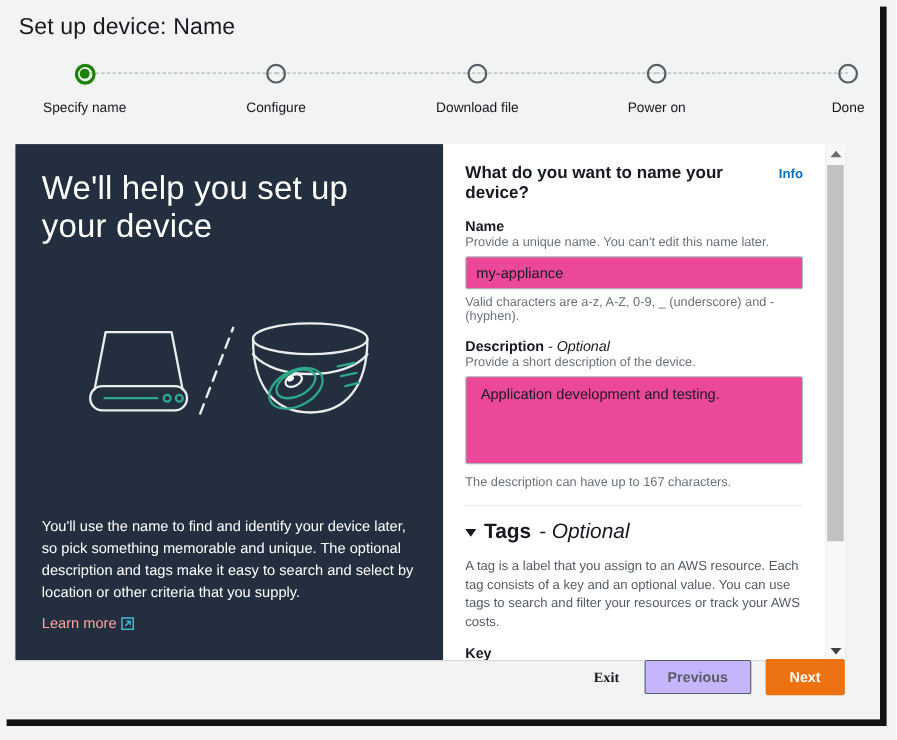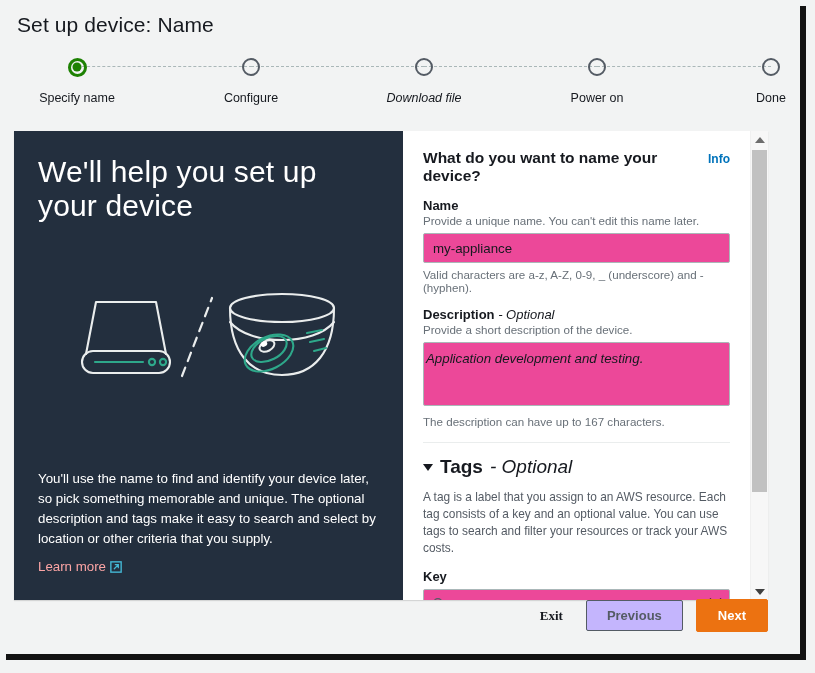--- a/index.html
+++ b/index.html
@@ -185,25 +185,24 @@
     border-radius: 2px;
     font-family: "Liberation Sans", sans-serif;
     font-size: 13.3px;
     color: #16191f;
     padding: 6px 9px;
     background: #ec4899;
     outline: none;
   }
   input.txt { height: 30px; }
   textarea.txt {
-    height: 64px;
+    height: 80px;
     resize: none;
     line-height: 18px;
-    padding: 7px 2px;
-    font-style: italic;
+    padding: 7px 13px;
   }
   .divider {
     border-top: 1px solid #eaeded;
     margin: 14px 0 13px 0;
   }
   .tags-head {
     display: flex;
     align-items: center;
     gap: 7px;
     font-size: 19px;
@@ -342,21 +341,21 @@
         <div class="step-label">Specify name</div>
       </div>
 
       <div class="step" style="left:174px;">
         <div class="circle-wrap">
           <div class="circle"></div>
         </div>
         <div class="step-label">Configure</div>
       </div>
 
-      <div class="step" style="left:347px;font-style:italic;">
+      <div class="step" style="left:357px;">
         <div class="circle-wrap">
           <div class="circle"></div>
         </div>
         <div class="step-label">Download file</div>
       </div>
 
       <div class="step" style="left:520px;">
         <div class="circle-wrap">
           <div class="circle"></div>
         </div>

